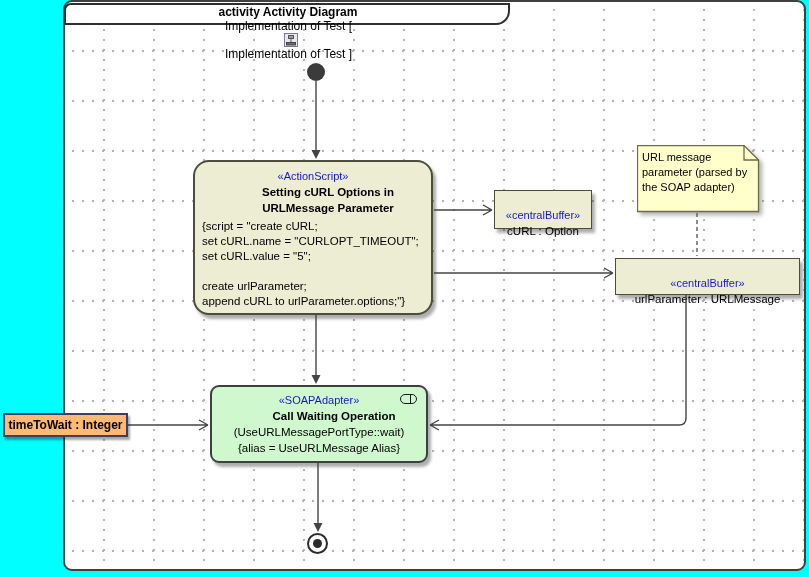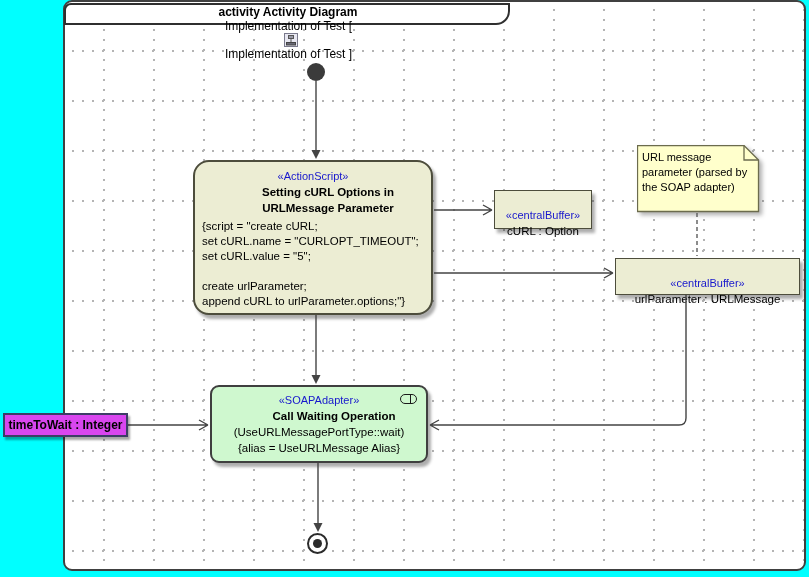--- a/index.html
+++ b/index.html
@@ -64,21 +64,21 @@
   .call-icon {
     position:absolute; right:9px; top:7px; width:17px; height:10px;
     border:1.4px solid #1a1a1a; border-radius:5px;
   }
   .call-icon::after {
     content:""; position:absolute; left:9px; top:0; bottom:0;
     border-left:1.4px solid #1a1a1a;
   }
   .param-node {
     left:3px; top:413px; width:125px; height:24px;
-    background:#d946ef; border:2px solid #3d3d66;
+    background:#fdba74; border:2px solid #3d3d66;
     font-weight:bold; font-size:12px; text-align:center; line-height:20px;
     box-shadow:2px 3px 2px rgba(0,0,0,0.35);
     z-index:6;
   }
   .initial-node {
     left:307px; top:63px; width:18px; height:18px;
     background:#3b3b3b; border-radius:50%;
   }
   .final-node {
     left:307px; top:533px; width:21px; height:21px;

